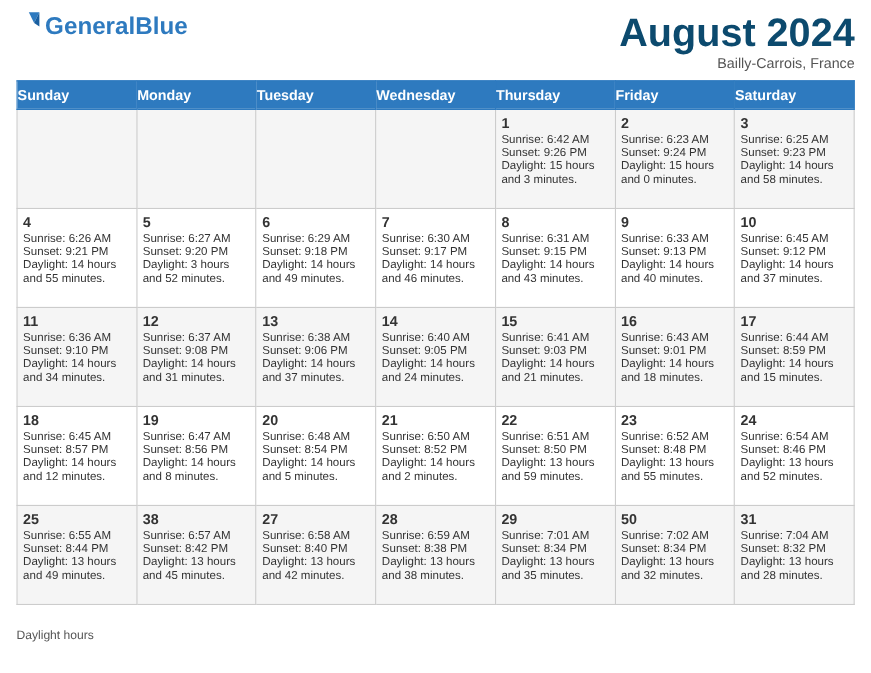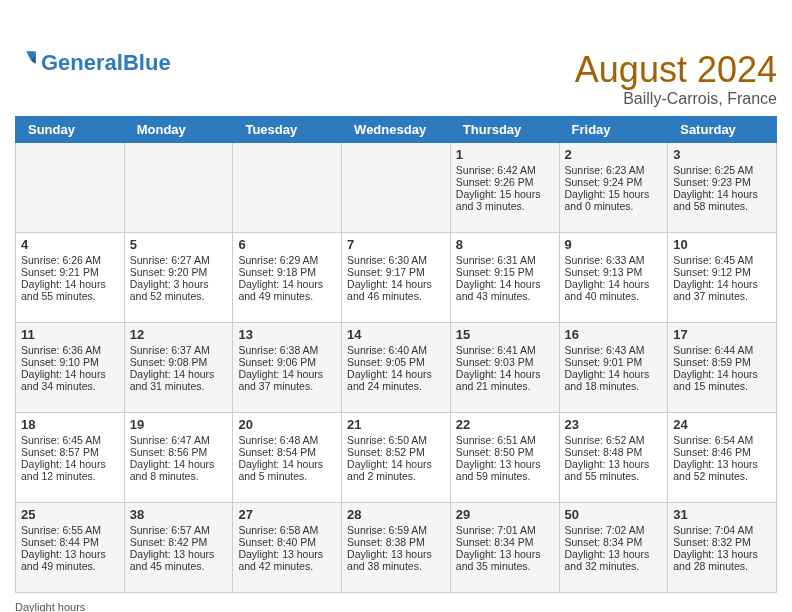--- a/index.html
+++ b/index.html
@@ -8,21 +8,20 @@
       background: #fff;
       width: 792px;
       min-height: 612px;
       padding: 10px 15px;
     }
     .header {
       display: flex;
       justify-content: space-between;
       align-items: flex-start;
       margin-bottom: 8px;
-      margin-top: 40px;
     }
     .logo {
       display: flex;
       align-items: center;
       gap: 2px;
     }
     .logo-text {
       font-size: 22px;
       font-weight: bold;
       color: #333;
@@ -34,38 +33,38 @@
     .logo-icon {
       width: 24px;
       height: 24px;
       margin-top: -2px;
     }
     .title-block {
       text-align: right;
     }
     .month-title {
       font-size: 36px;
-      font-weight: normal;
-      color: #a16207;
+      font-weight: bold;
+      color: #0c4a6e;
       line-height: 1.1;
     }
     .location {
-      font-size: 16px;
+      font-size: 13px;
       color: #555;
     }
     table {
       width: 100%;
       border-collapse: collapse;
       table-layout: fixed;
     }
     thead th {
       background-color: #2e7abf;
       color: #fff;
       text-align: left;
-      padding: 5px 12px;
+      padding: 5px 0;
       font-size: 13px;
       font-weight: bold;
       border: 1px solid #2e7abf;
     }
     tbody td {
       vertical-align: top;
       border: 1px solid #ccc;
       padding: 4px 5px;
       font-size: 10.5px;
       color: #333;
@@ -80,21 +79,21 @@
     .day-number {
       font-size: 13px;
       font-weight: bold;
       display: block;
       margin-bottom: 2px;
     }
     .empty-cell {
       background-color: #f5f5f5;
     }
     .footer {
-      margin-top: 8px;
+      margin-top: 22px;
       font-size: 11px;
       color: #555;
     }
   </style>
 </head>
 <body>
 
 <div class="header">
   <div class="logo">
     <div>

